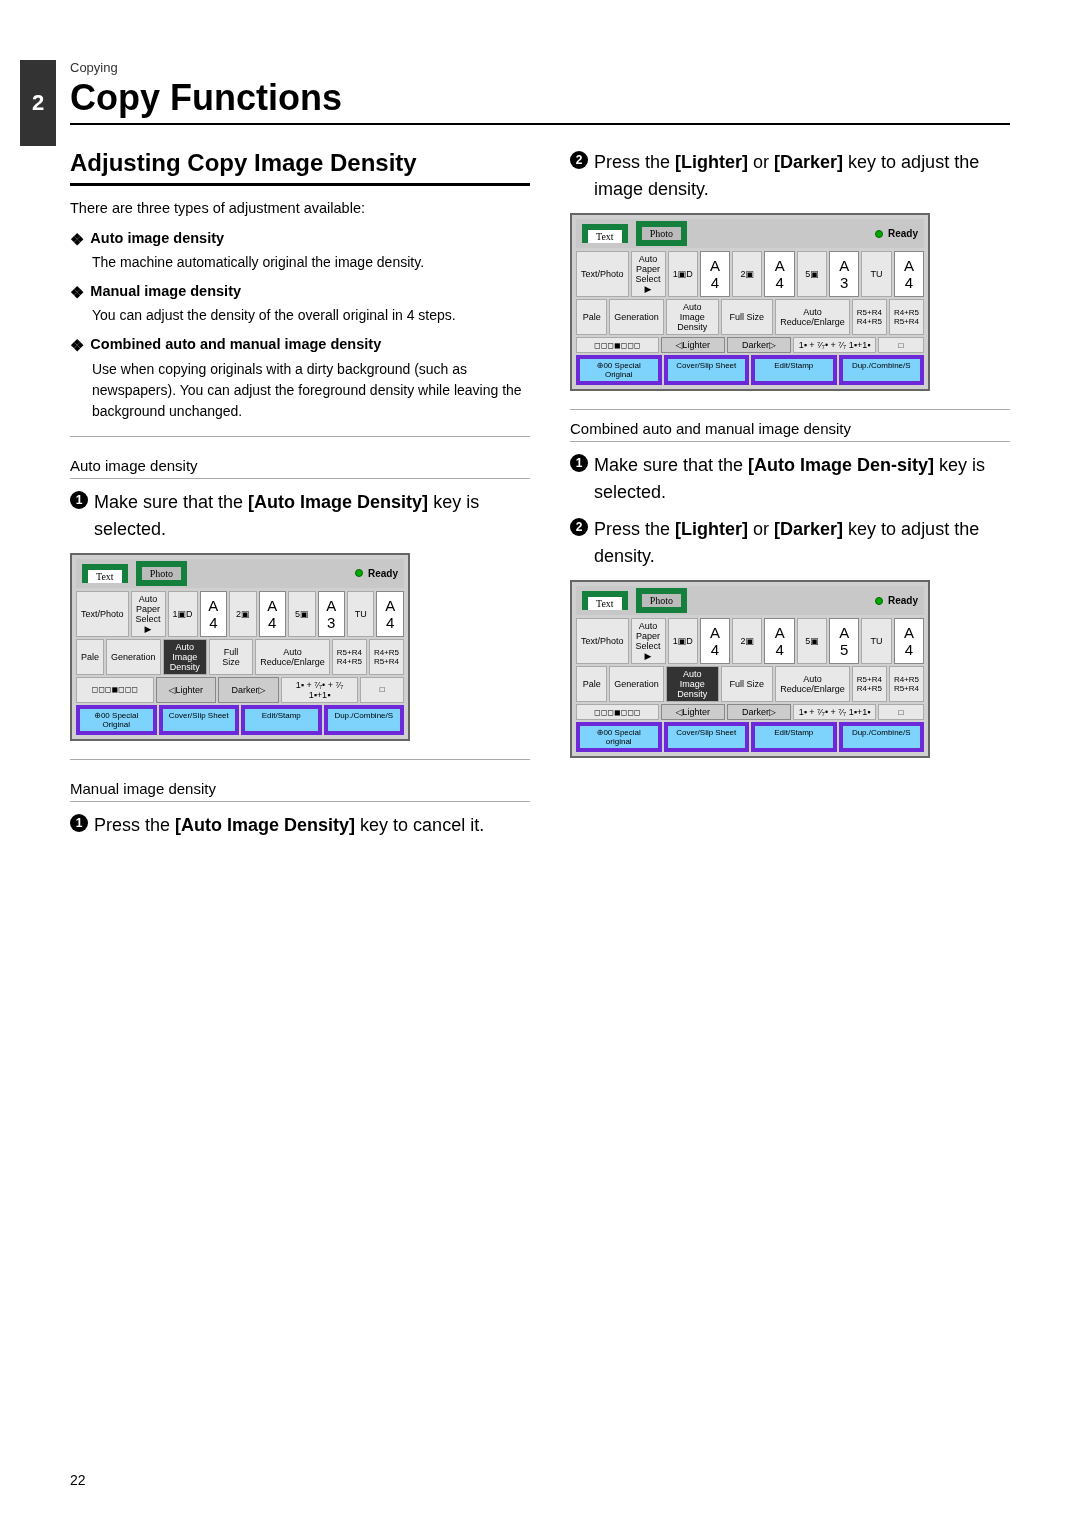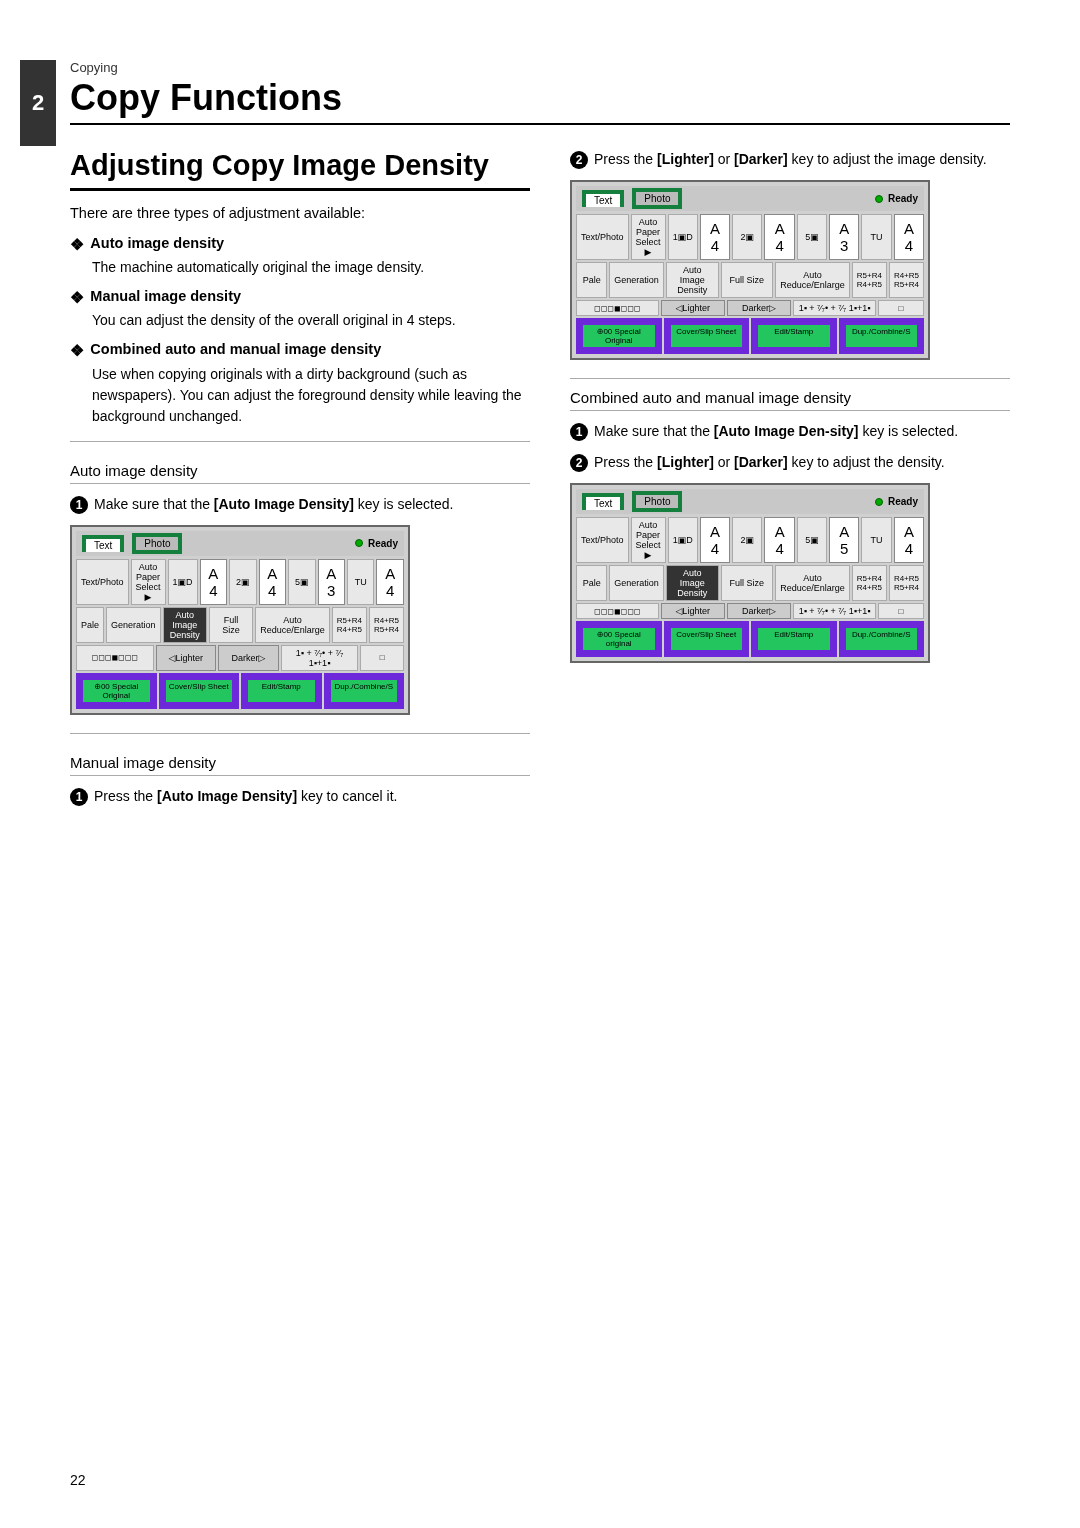--- a/index.html
+++ b/index.html
@@ -37,21 +37,21 @@
       gap: 40px;
     }
     .col-left {
       width: 460px;
       flex-shrink: 0;
     }
     .col-right {
       flex: 1;
     }
     .section-heading {
-      font-size: 29px;
+      font-size: 24px;
       font-weight: bold;
       font-family: Arial, sans-serif;
       border-bottom: 3px solid #000;
       padding-bottom: 6px;
       margin-bottom: 14px;
     }
     .intro-text {
       font-size: 14.5px;
       margin-bottom: 14px;
       font-family: Arial, sans-serif;
@@ -102,21 +102,21 @@
       display: flex;
       align-items: center;
       justify-content: center;
       font-size: 12px;
       font-family: Arial, sans-serif;
       font-weight: bold;
       flex-shrink: 0;
       margin-top: 2px;
     }
     .step-text {
-      font-size: 14px;
+      font-size: 18px;
       font-family: Arial, sans-serif;
       line-height: 1.5;
       flex: 1;
     }
     .step-text strong {
       font-weight: bold;
     }
     
     .machine-ui {
       border: 2px solid #666;
@@ -134,24 +134,24 @@
     .ui-top-bar {
       display: flex;
       align-items: center;
       background: #c8c8c8;
       padding: 2px 6px;
       margin-bottom: 3px;
       gap: 8px;
     }
     .ui-tab {
       background: #bbb;
-      border: 4px solid #15803d;
+      border: 6px solid #15803d;
       padding: 1px 8px;
       font-size: 10px;
-      font-family: Liberation Sans, sans-serif;
+      font-family: Liberation Serif, serif;
     }
     .ui-tab.active {
       background: #fff;
       border-bottom: none;
     }
     .ui-ready {
       display: flex;
       align-items: center;
       gap: 5px;
       margin-left: auto;
@@ -198,22 +198,22 @@
       background: #ccc;
       border: 1px solid #888;
     }
     .ui-bottom-row {
       display: flex;
       gap: 2px;
       margin-top: 2px;
     }
     .ui-bottom-cell {
       flex: 1;
-      background: #22c55e;
-      border: 7px solid #6d28d9;
+      background: #7dd3fc;
+      border: 4px solid #6d28d9;
       padding: 2px 3px;
       font-size: 8px;
       font-family: Arial, sans-serif;
       text-align: center;
     }
     .side-num {
       position: absolute;
       left: 20px;
       background: #333;
       color: #fff;

